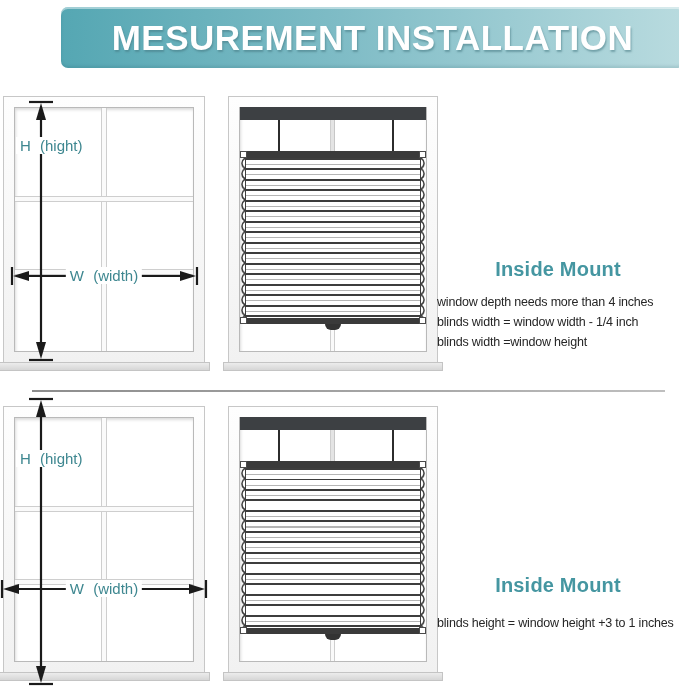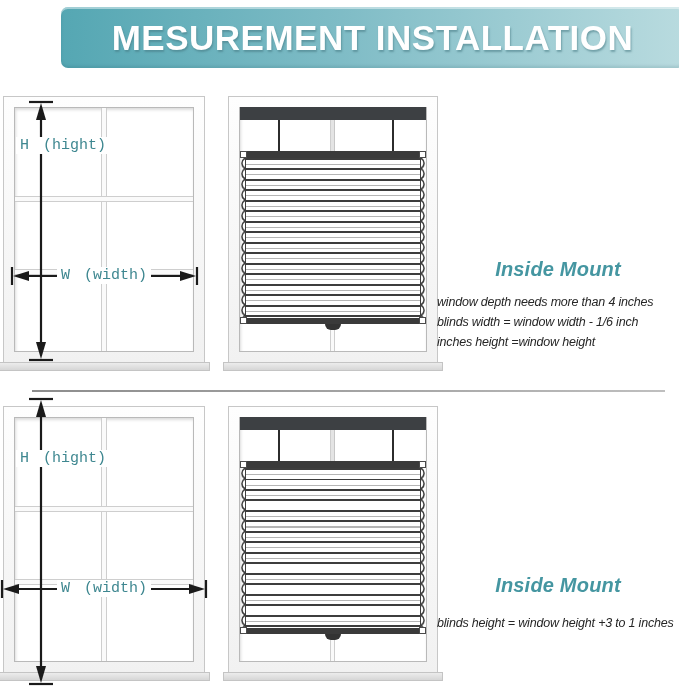--- a/index.html
+++ b/index.html
@@ -54,28 +54,28 @@
     background:rgba(185,185,185,.35);}
   .wave{position:absolute;z-index:3;}
   .handle{position:absolute;left:50%;width:16px;height:6px;margin-left:-8px;
     background:#333;border-radius:0 0 8px 8px;}
   
   .arrows{position:absolute;z-index:5;}
   .arrows line{stroke:var(--arrow,#1a1a1a);stroke-width:2.2;}
   .arrows polygon{fill:var(--arrow,#1a1a1a);}
   .dim-label{
     position:absolute;z-index:6;background:#fff;padding:0 4px;
-    color:var(--label_teal,#3e8790);font-size:15px;word-spacing:5px;white-space:nowrap;font-family:Liberation Mono, monospace;
+    color:var(--label_teal,#3e8790);font-size:15px;word-spacing:5px;white-space:nowrap;
   }
   .w-label{transform:translateX(-50%);}
   
   .divider{position:absolute;left:32px;top:390px;width:633px;height:2px;
     background:linear-gradient(90deg,#8d8d8d 0%,#a5a5a5 55%,#bfbfbf 100%);}
   
-  .text-block{position:absolute;left:437px;width:242px;z-index:6;font-style:italic;}
+  .text-block{position:absolute;left:437px;width:242px;z-index:6;}
   .mount-title{
     text-align:center;font-size:20px;font-weight:bold;color:var(--accent,#4596a1);
     letter-spacing:.2px;margin-bottom:11px;
   }
   .mount-line{
     font-size:12.5px;letter-spacing:-.2px;color:#262626;line-height:20px;white-space:nowrap;
   }
 </style>
 </head>
 <body>
@@ -142,22 +142,22 @@
     <div class="cap" style="right:11px;top:54px"></div>
     <div class="cap" style="left:11px;top:220px"></div>
     <div class="cap" style="right:11px;top:220px"></div>
     <div class="handle" style="top:227px"></div>
     <div class="sill"></div>
   </div>
 
   <div class="text-block" style="top:258px">
     <div class="mount-title">Inside Mount</div>
     <div class="mount-line">window depth needs more than 4 inches</div>
-    <div class="mount-line">blinds width = window width - 1/6 inch</div>
-    <div class="mount-line">inches height =window height</div>
+    <div class="mount-line">blinds width = window width - 1/4 inch</div>
+    <div class="mount-line">blinds width =window height</div>
   </div>
 
   <div class="divider"></div>
 
   <div class="win" style="left:3px;top:406px;width:202px;height:267px">
     <div class="opening">
       <div class="mull-v"></div>
       <div class="mull-h" style="top:88px"></div>
       <div class="mull-h" style="top:161px"></div>
     </div>

